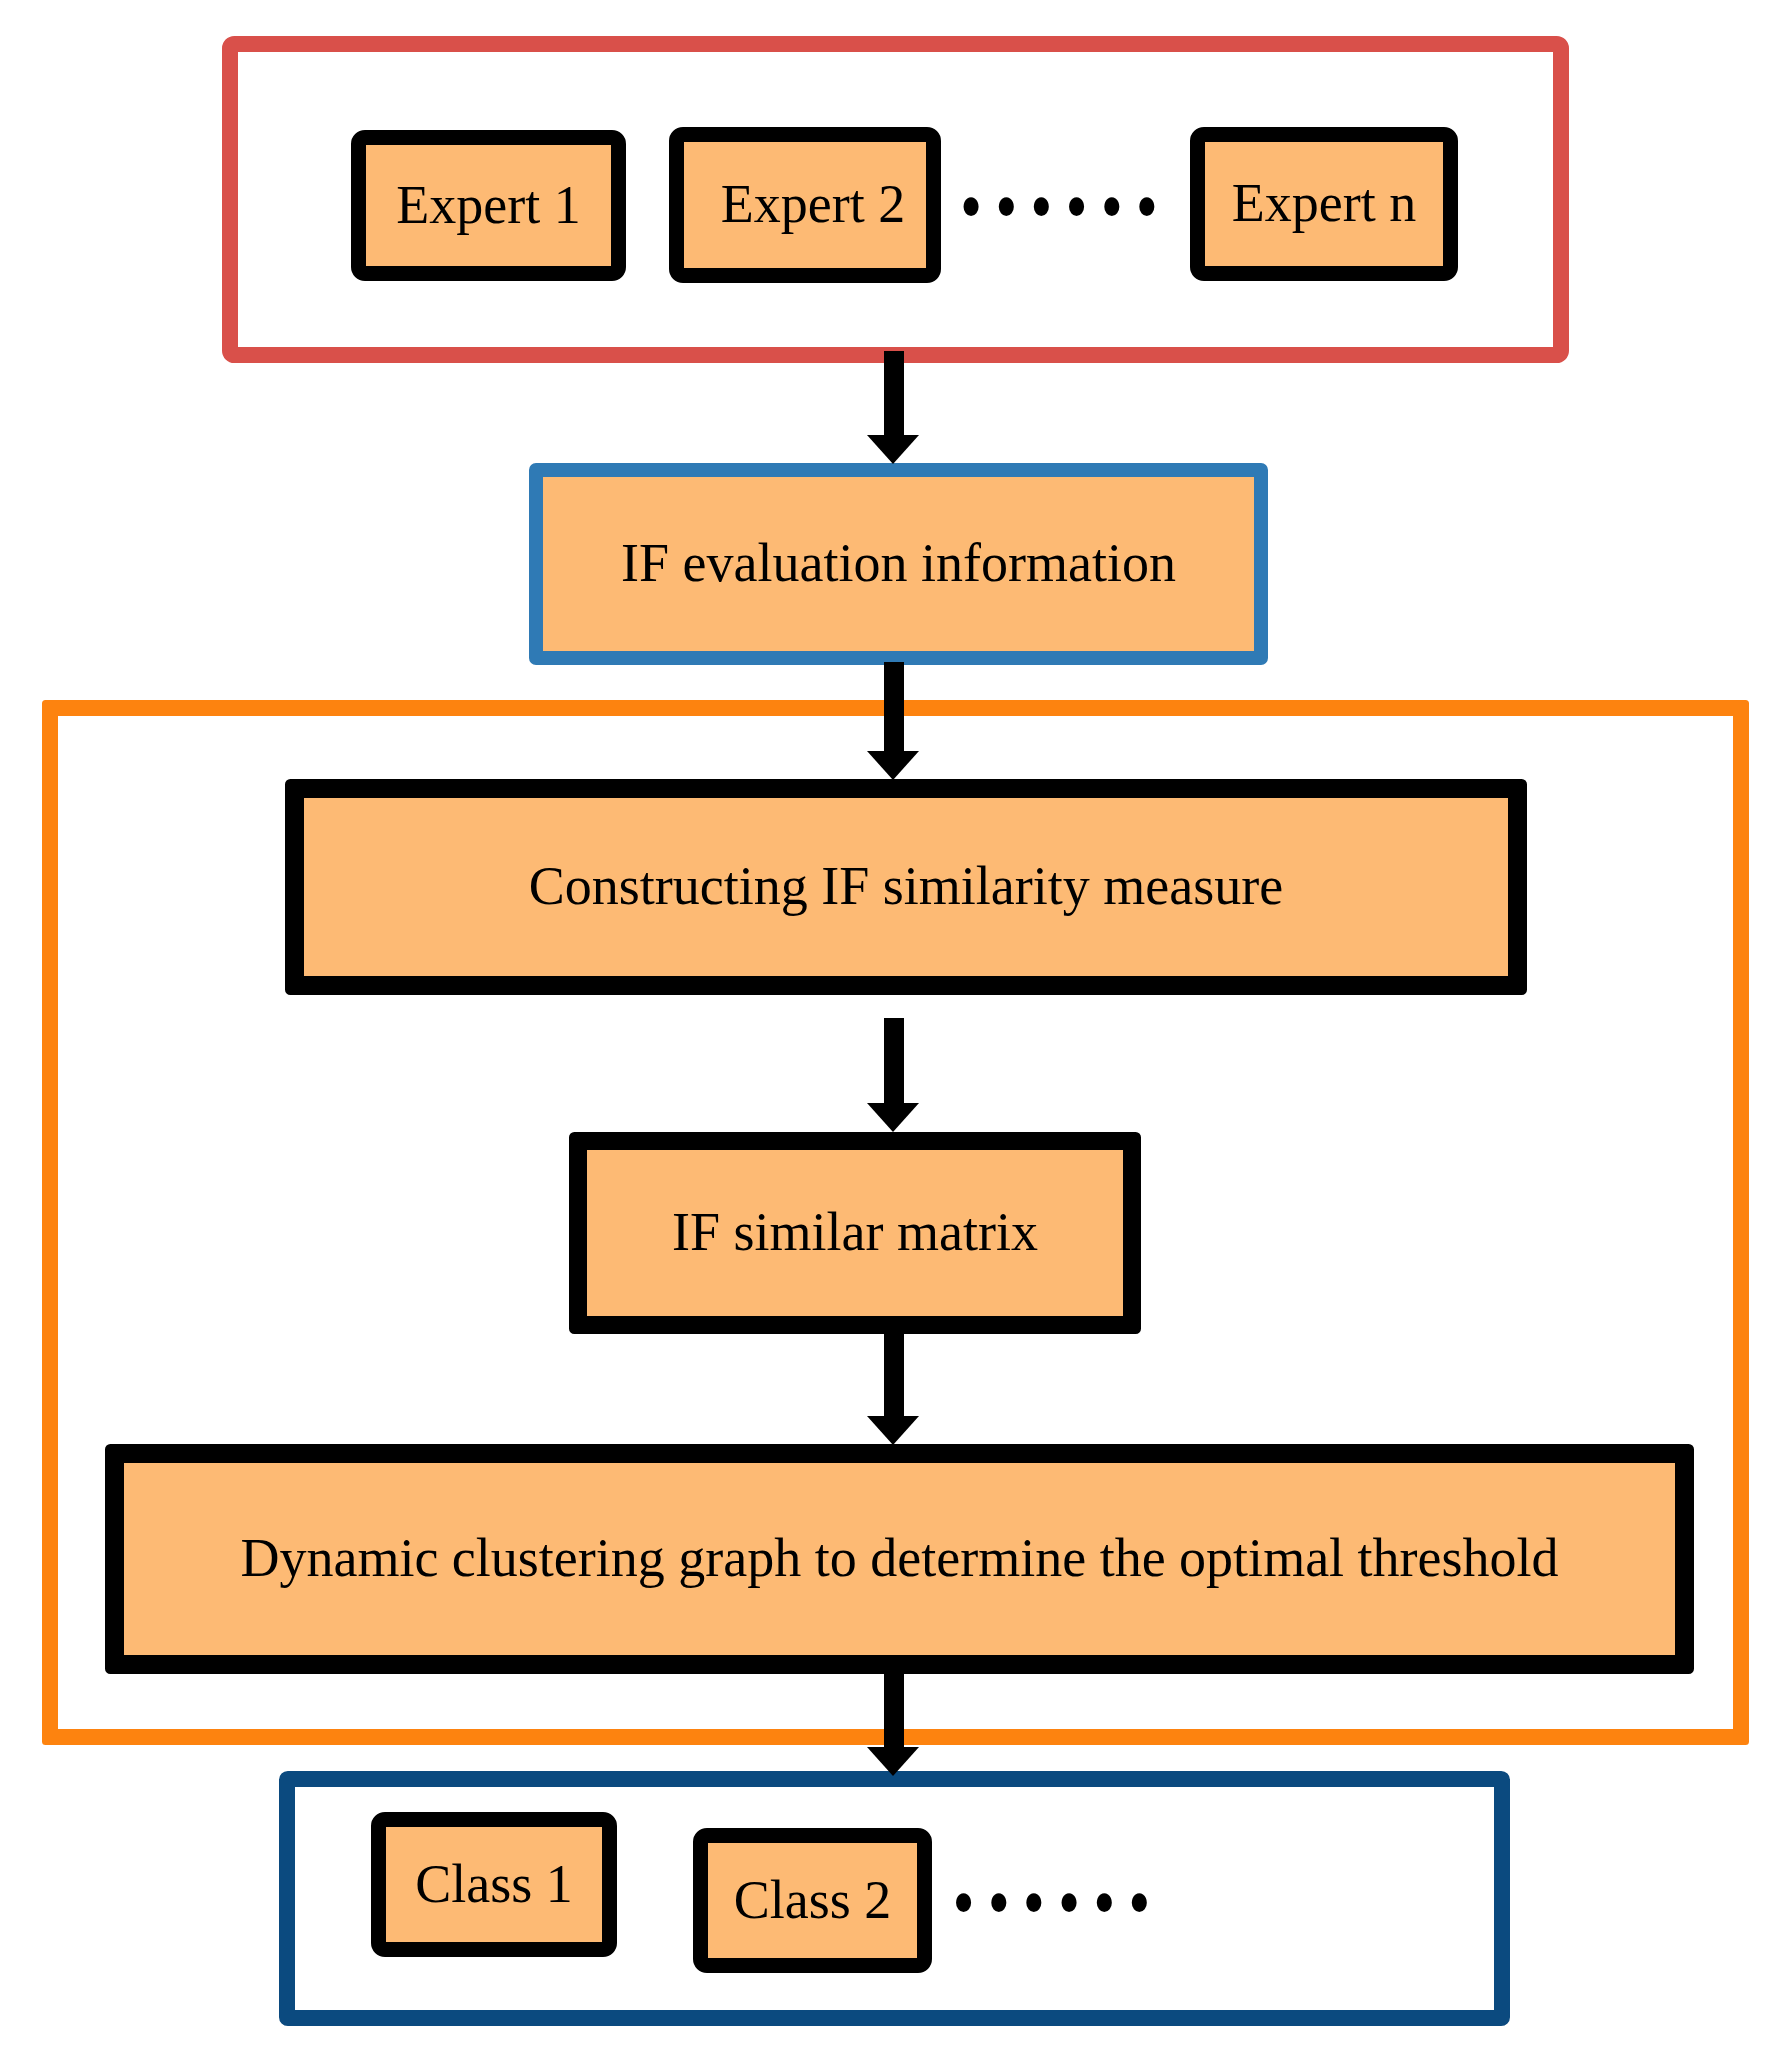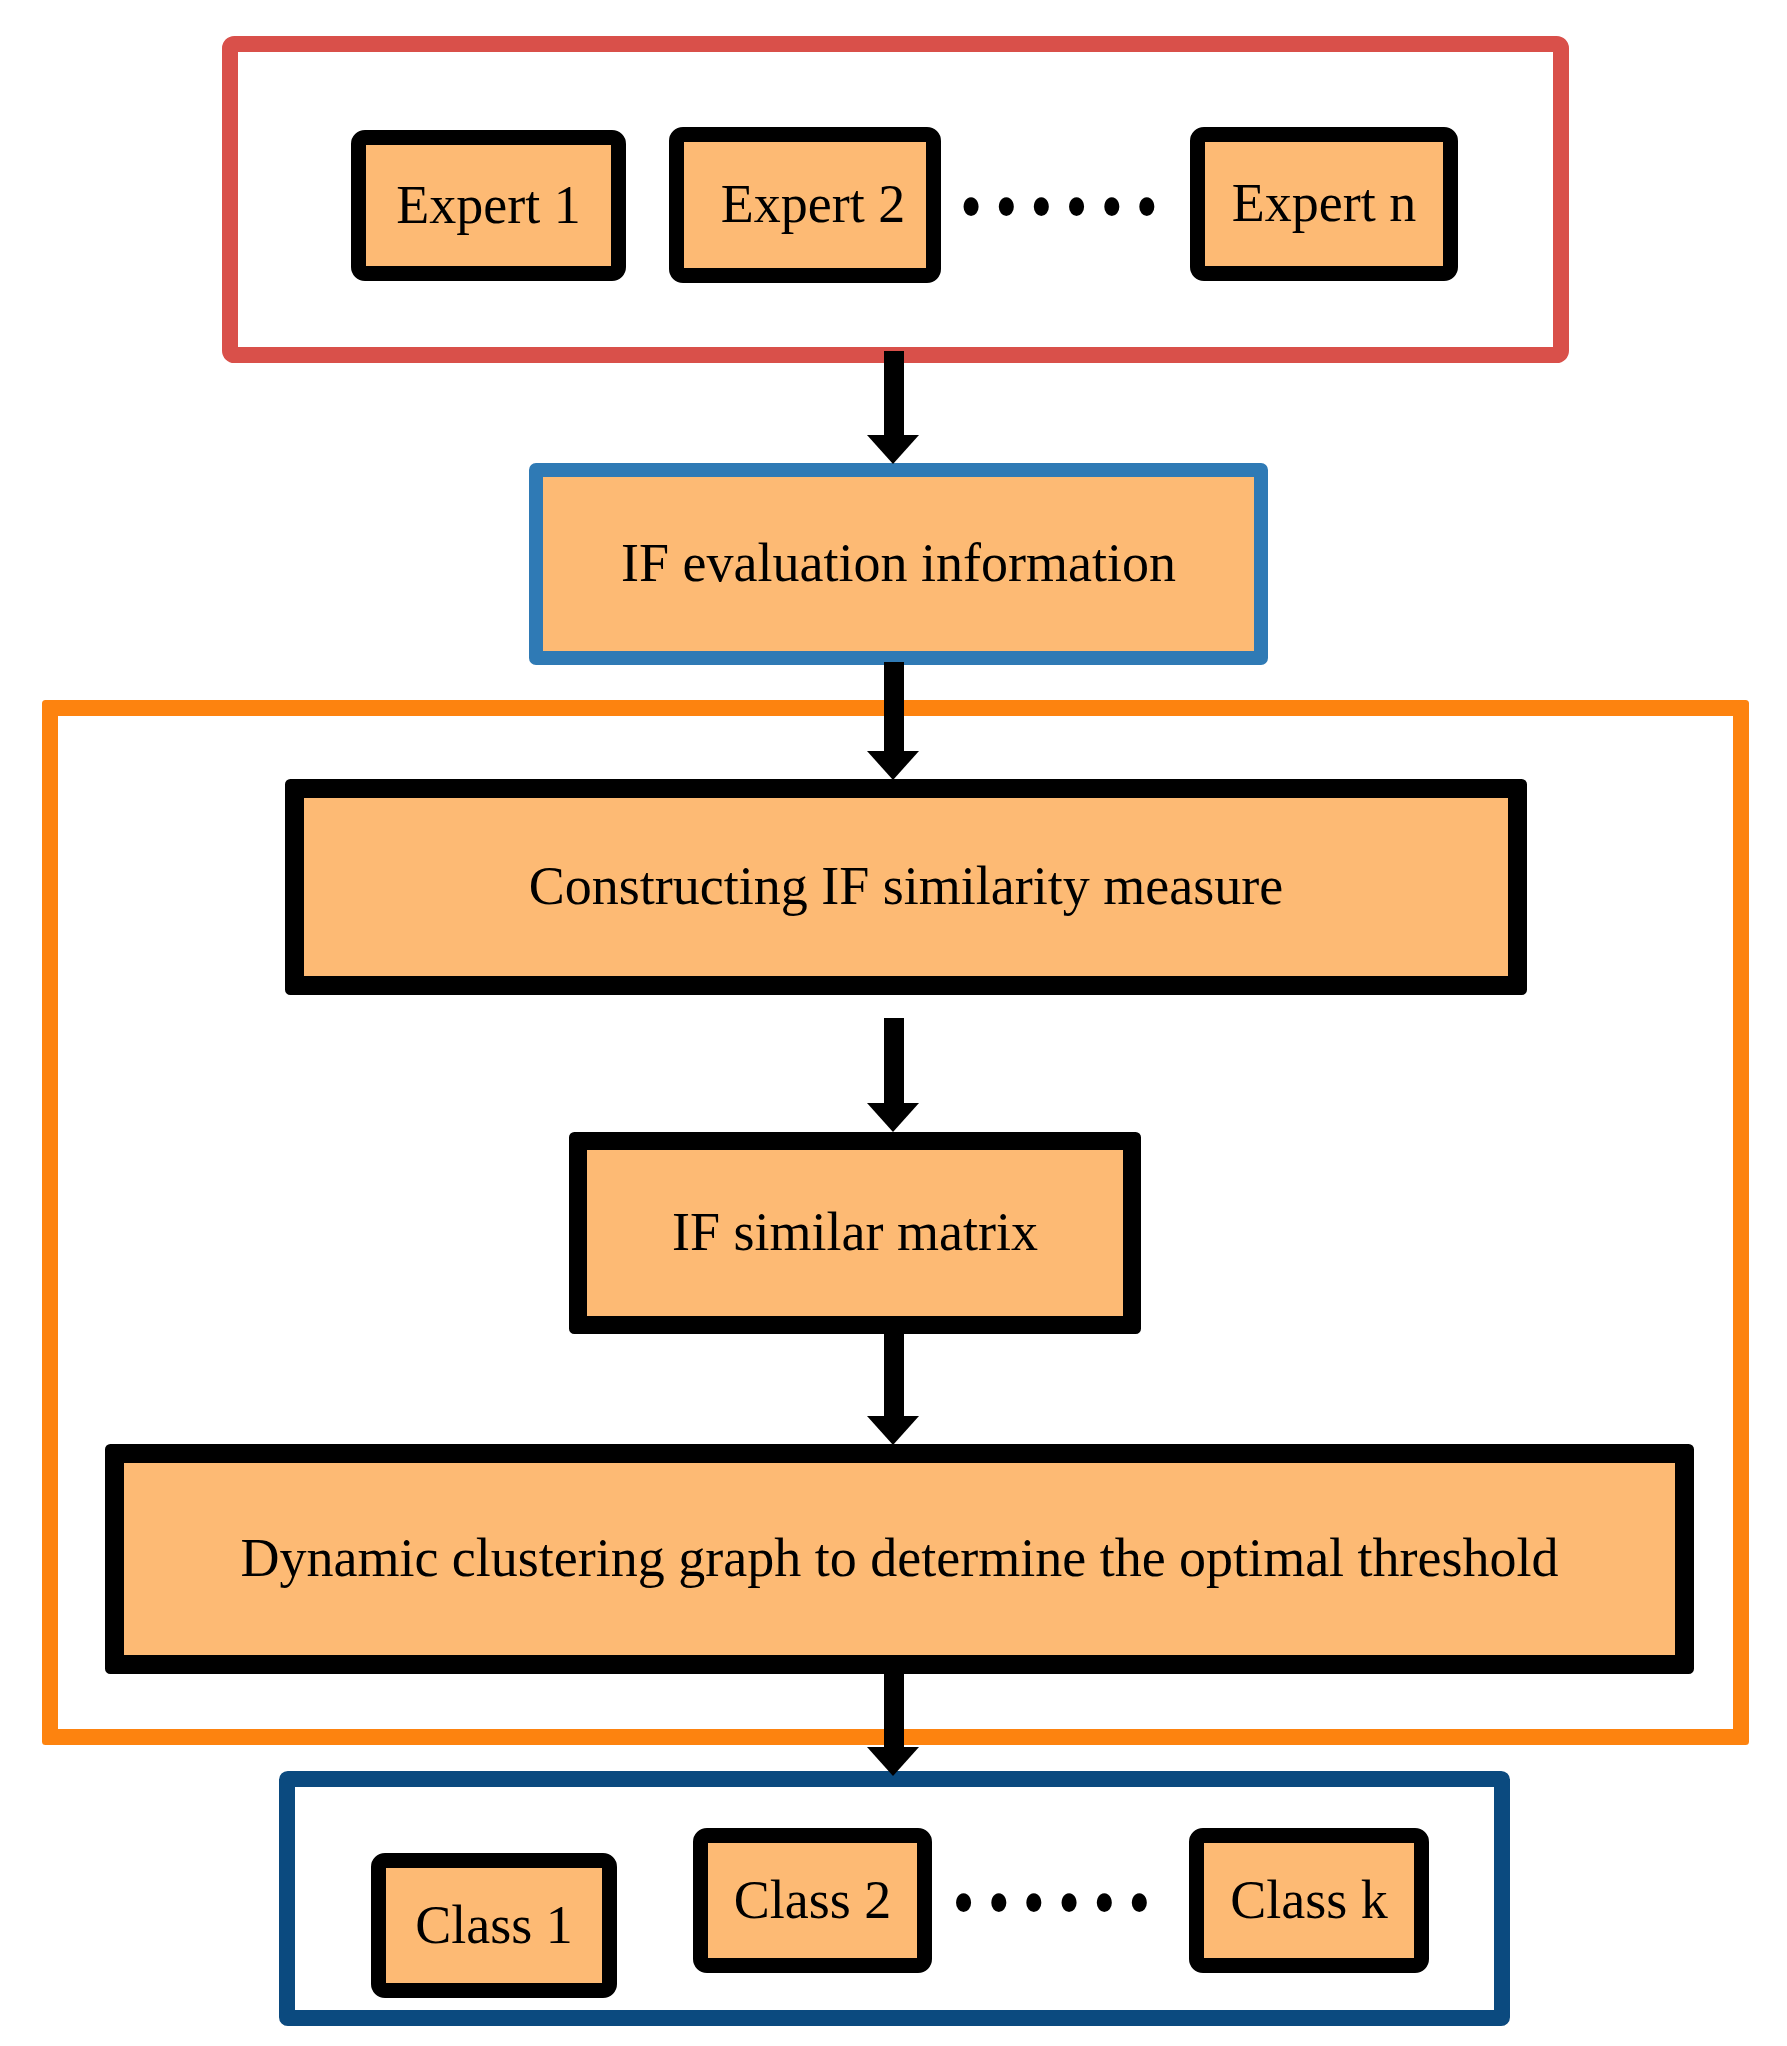--- a/index.html
+++ b/index.html
@@ -114,25 +114,22 @@
     <span class="label">Dynamic clustering graph to determine the optimal threshold</span>
   </div>
 
   <div class="arrow">
     <div class="stem" style="left:884px; top:1672px; height:75px;"></div>
     <div class="head" style="left:867px; top:1747px;"></div>
   </div>
 
   <div class="group" style="left: 279px; top: 1771px; width: 1231px; height: 255px; border-width: 16.7px; border-radius: 8.8px; border-color: rgb(11, 74, 127);"></div>
 
-  <div class="node small" style="left:371px; top:1853px; width:246px; height:145px;">
+  <div class="node small" style="left:371px; top:1812px; width:246px; height:145px;">
     <span class="label">Class 1</span>
   </div>
   <div class="node small" style="left:693px; top:1828px; width:239px; height:145px;">
     <span class="label">Class 2</span>
   </div>
   <div class="dots" style="left:927px; top:1828px; width:263px; height:145px;">●●●●●●</div>
-  <div class="node small" style="left:1189px; top:1828px; width:240px; height:145px;">
-    <span class="label">Class k</span>
-  </div>
 
 </div>
 
 
 </body></html>

